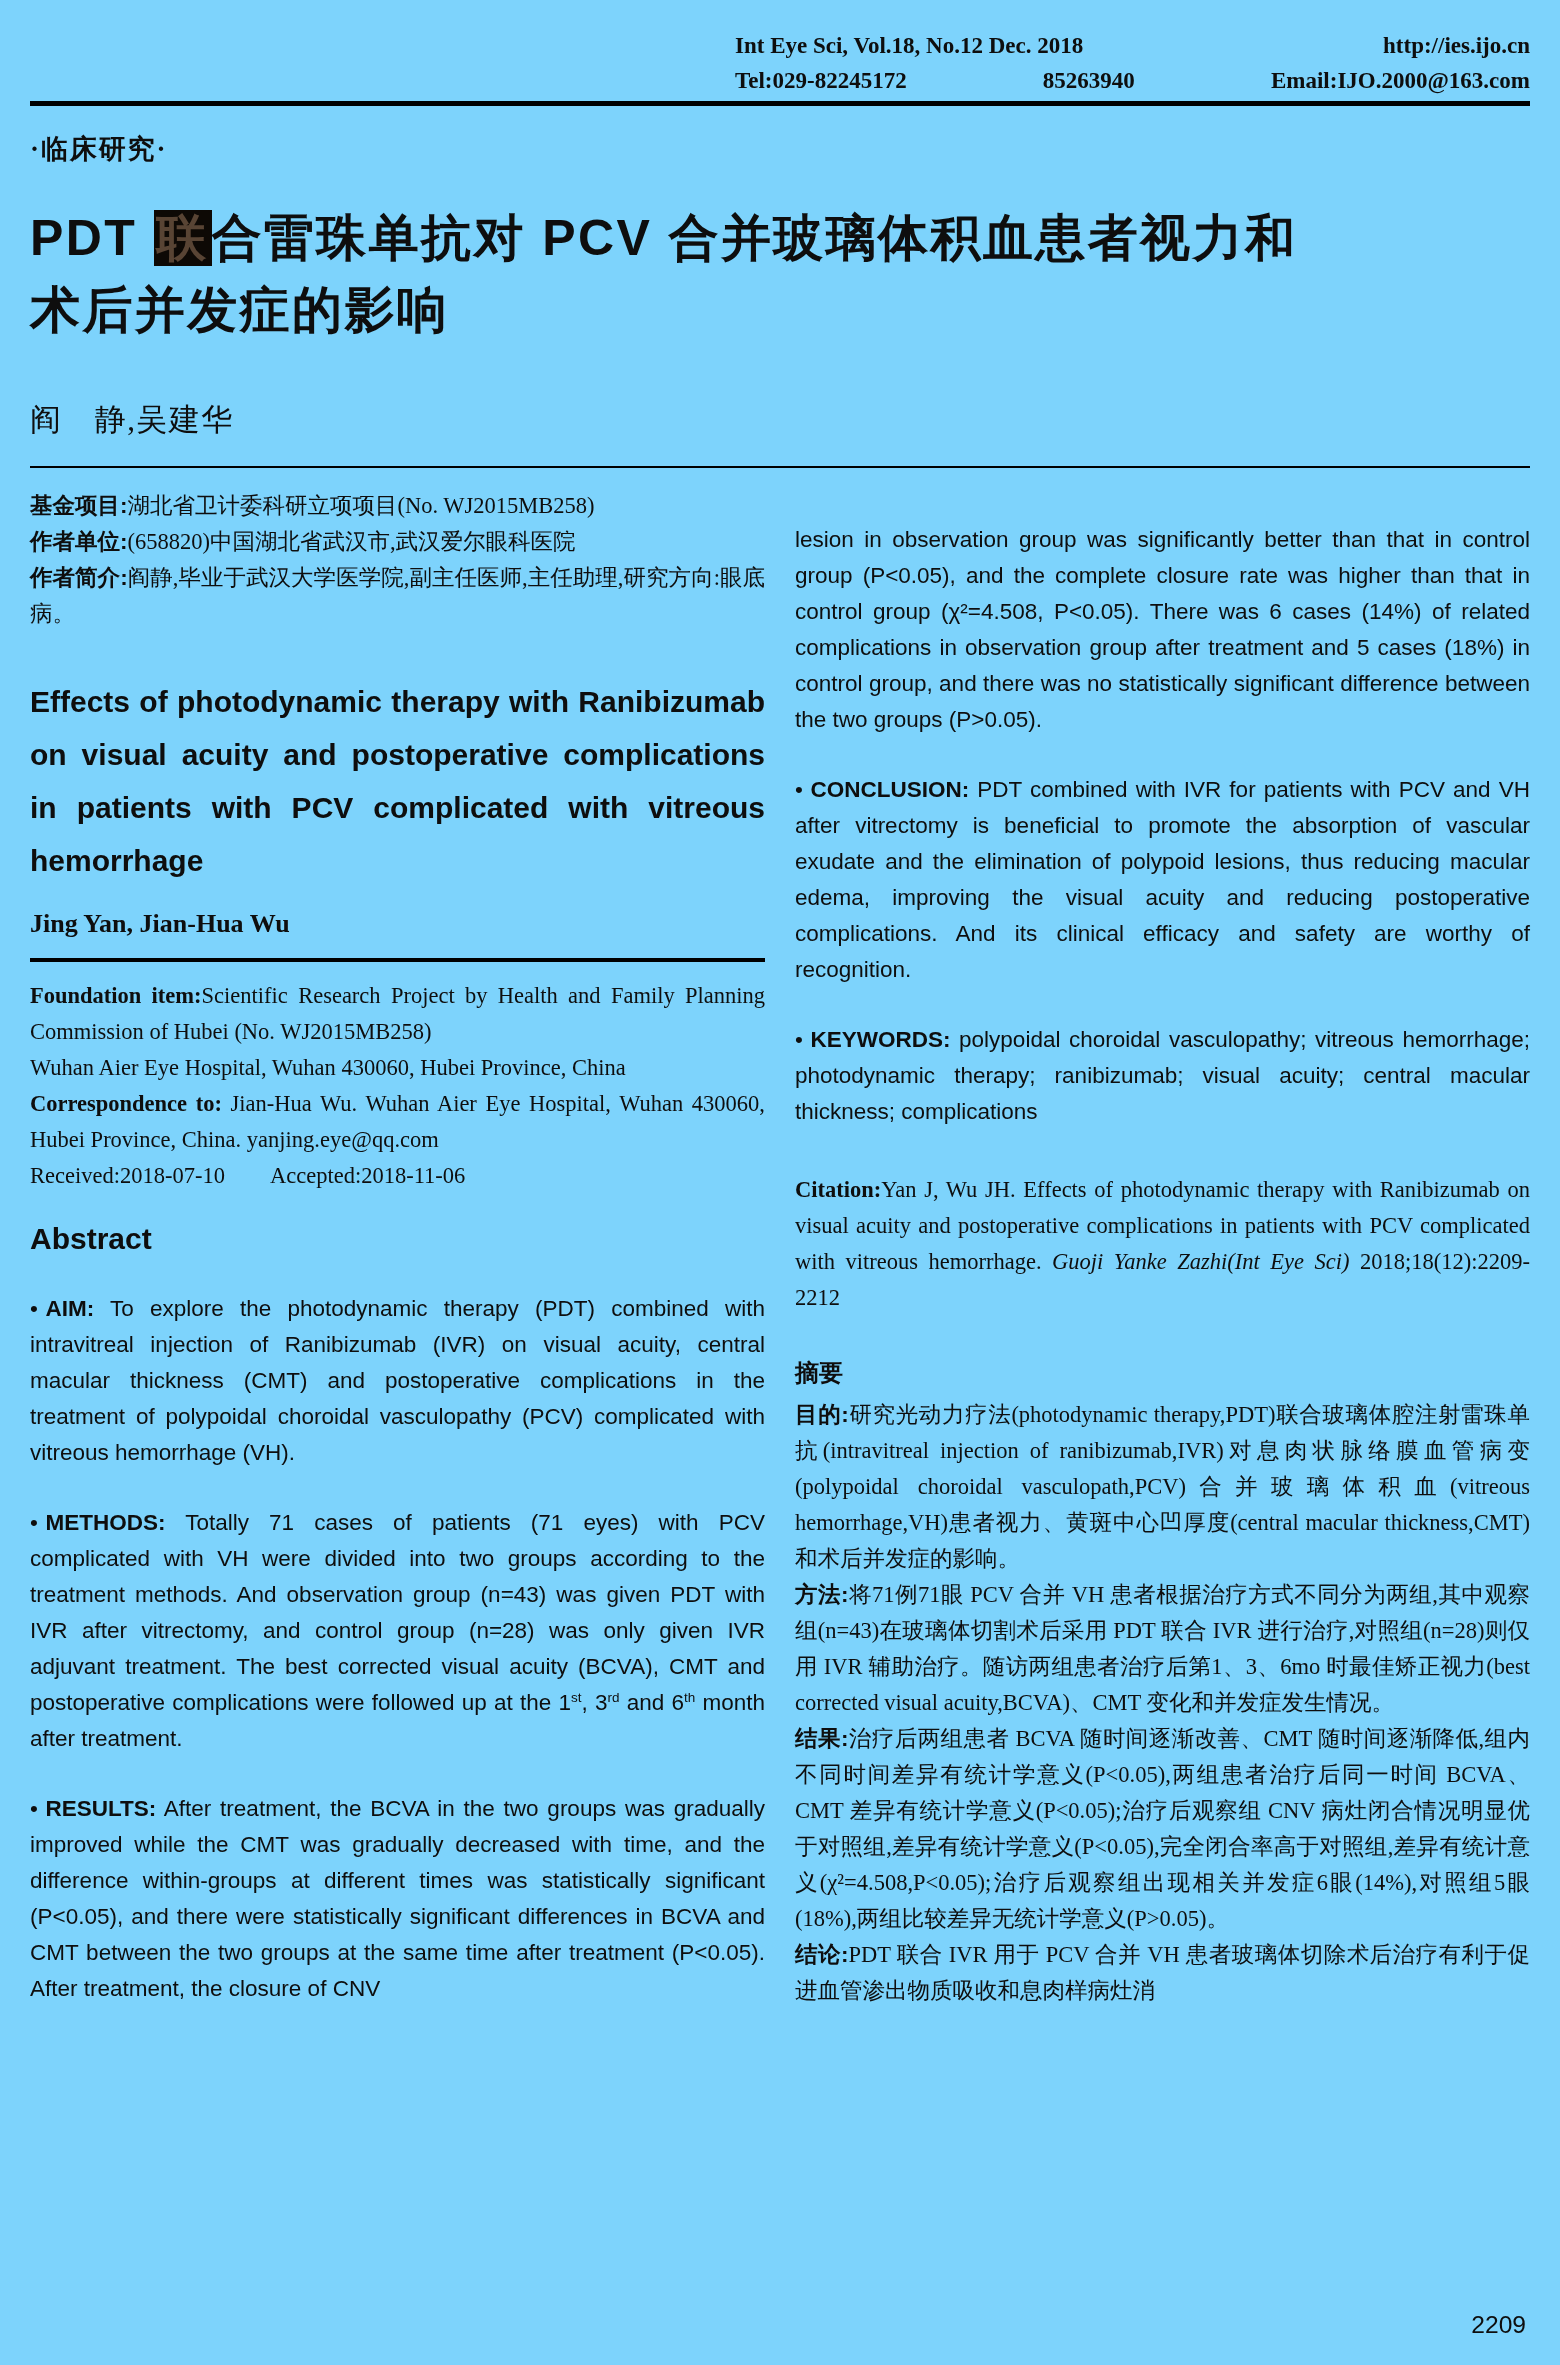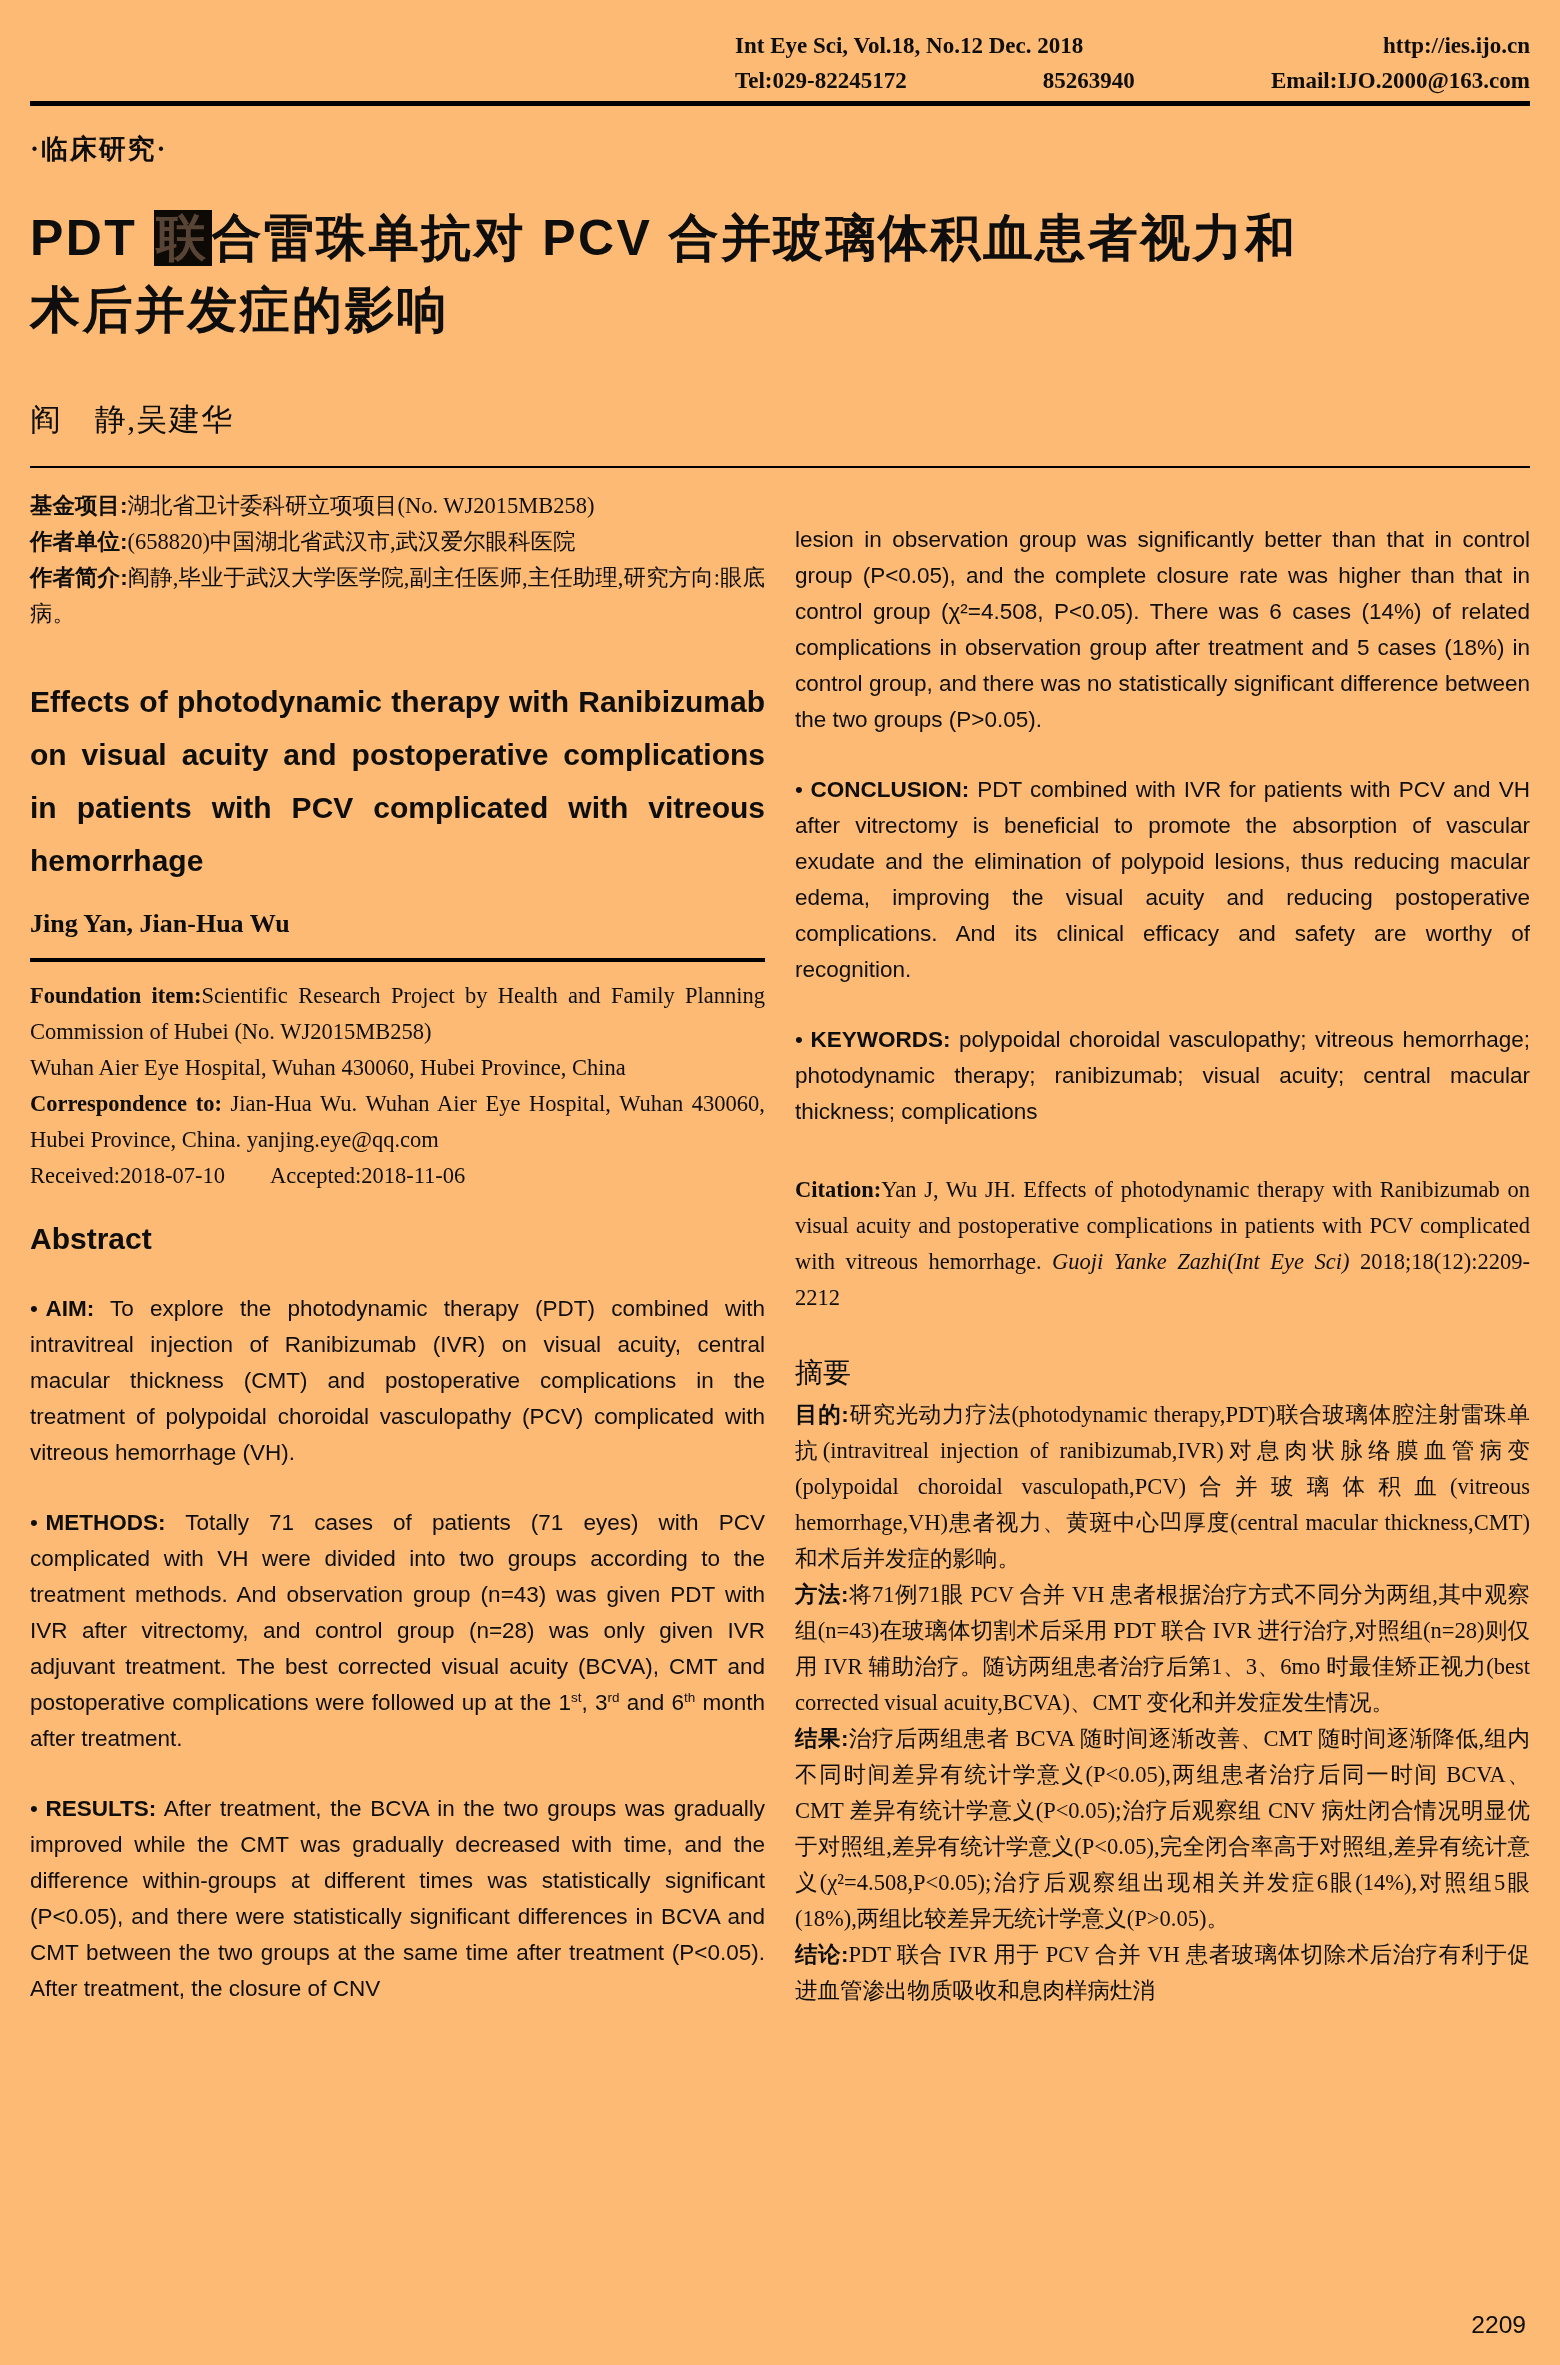--- a/index.html
+++ b/index.html
@@ -1,21 +1,21 @@
 <!DOCTYPE html>
 <html style="font-size:7.6px"><head>
 <meta charset="utf-8">
 <style>
   * { margin:0; padding:0; box-sizing:border-box; }
   html,body { background:#9a9a9a; }
   .page {
     position:relative;
     width:1560px; height:2366px;
     margin:0 auto;
-    background:#fdba74;
+    background:#7dd3fc;
     color:#0e0e0e;
     padding:27.5px 30px 0 30px;
     font-family:"Liberation Serif", serif;
     overflow:hidden;
   }
   
   .header { display:flex; flex-direction:column; align-items:flex-end; font-weight:bold; font-size:23px; line-height:35px; font-family:"Liberation Serif", serif; }
   .header-line { display:flex; justify-content:space-between; width:795px; }
   .rule-thick { height:5.2px; background:#000; margin-top:3.8px; }
   .section-label { text-align:left; margin-top:24.6px; font-size:27px; font-weight:bold; letter-spacing:1.9px; }
@@ -37,21 +37,21 @@
   .rule-col { height:4.3px; background:#000; margin:16px 0 16px 0; }
   .en-meta { font-family:"Liberation Serif", serif; }
   .en-meta .lbl-serif { font-weight:bold; font-family:"Liberation Serif", serif; }
   .abstract-h { margin:26.5px 0 9.5px 0; font-family:"Liberation Sans", sans-serif; font-weight:bold; font-size:30px; }
   .en-abs { font-family:"Liberation Sans", sans-serif; margin-bottom:2.8px;margin-top:34px; }
   .en-abs b { font-family:"Liberation Sans", sans-serif; }
   .bullet { display:inline-block; margin-right:7.6px; }
   sup { font-size:60%; line-height:0; }
   .citation { margin-top:42px; font-family:"Liberation Serif", serif; }
   .citation .lbl-serif { font-weight:bold; }
-  .abs-cn-h { margin:39px 0 5.7px 0; font-family:"Liberation Sans", sans-serif; font-weight:normal; font-size:28px; }
+  .abs-cn-h { margin:39px 0 5.7px 0; font-family:"Liberation Sans", sans-serif; font-weight:bold; font-size:24px; }
   .cn-abs { font-family:"Liberation Serif", serif; }
   .page-number { position:absolute; right:34px; bottom:27px; font-family:"Liberation Sans", sans-serif; font-size:24.6px; }
 </style>
 </head>
 <body>
 
 <div class="page">
 
   <div class="header">
     <div class="header-line">

